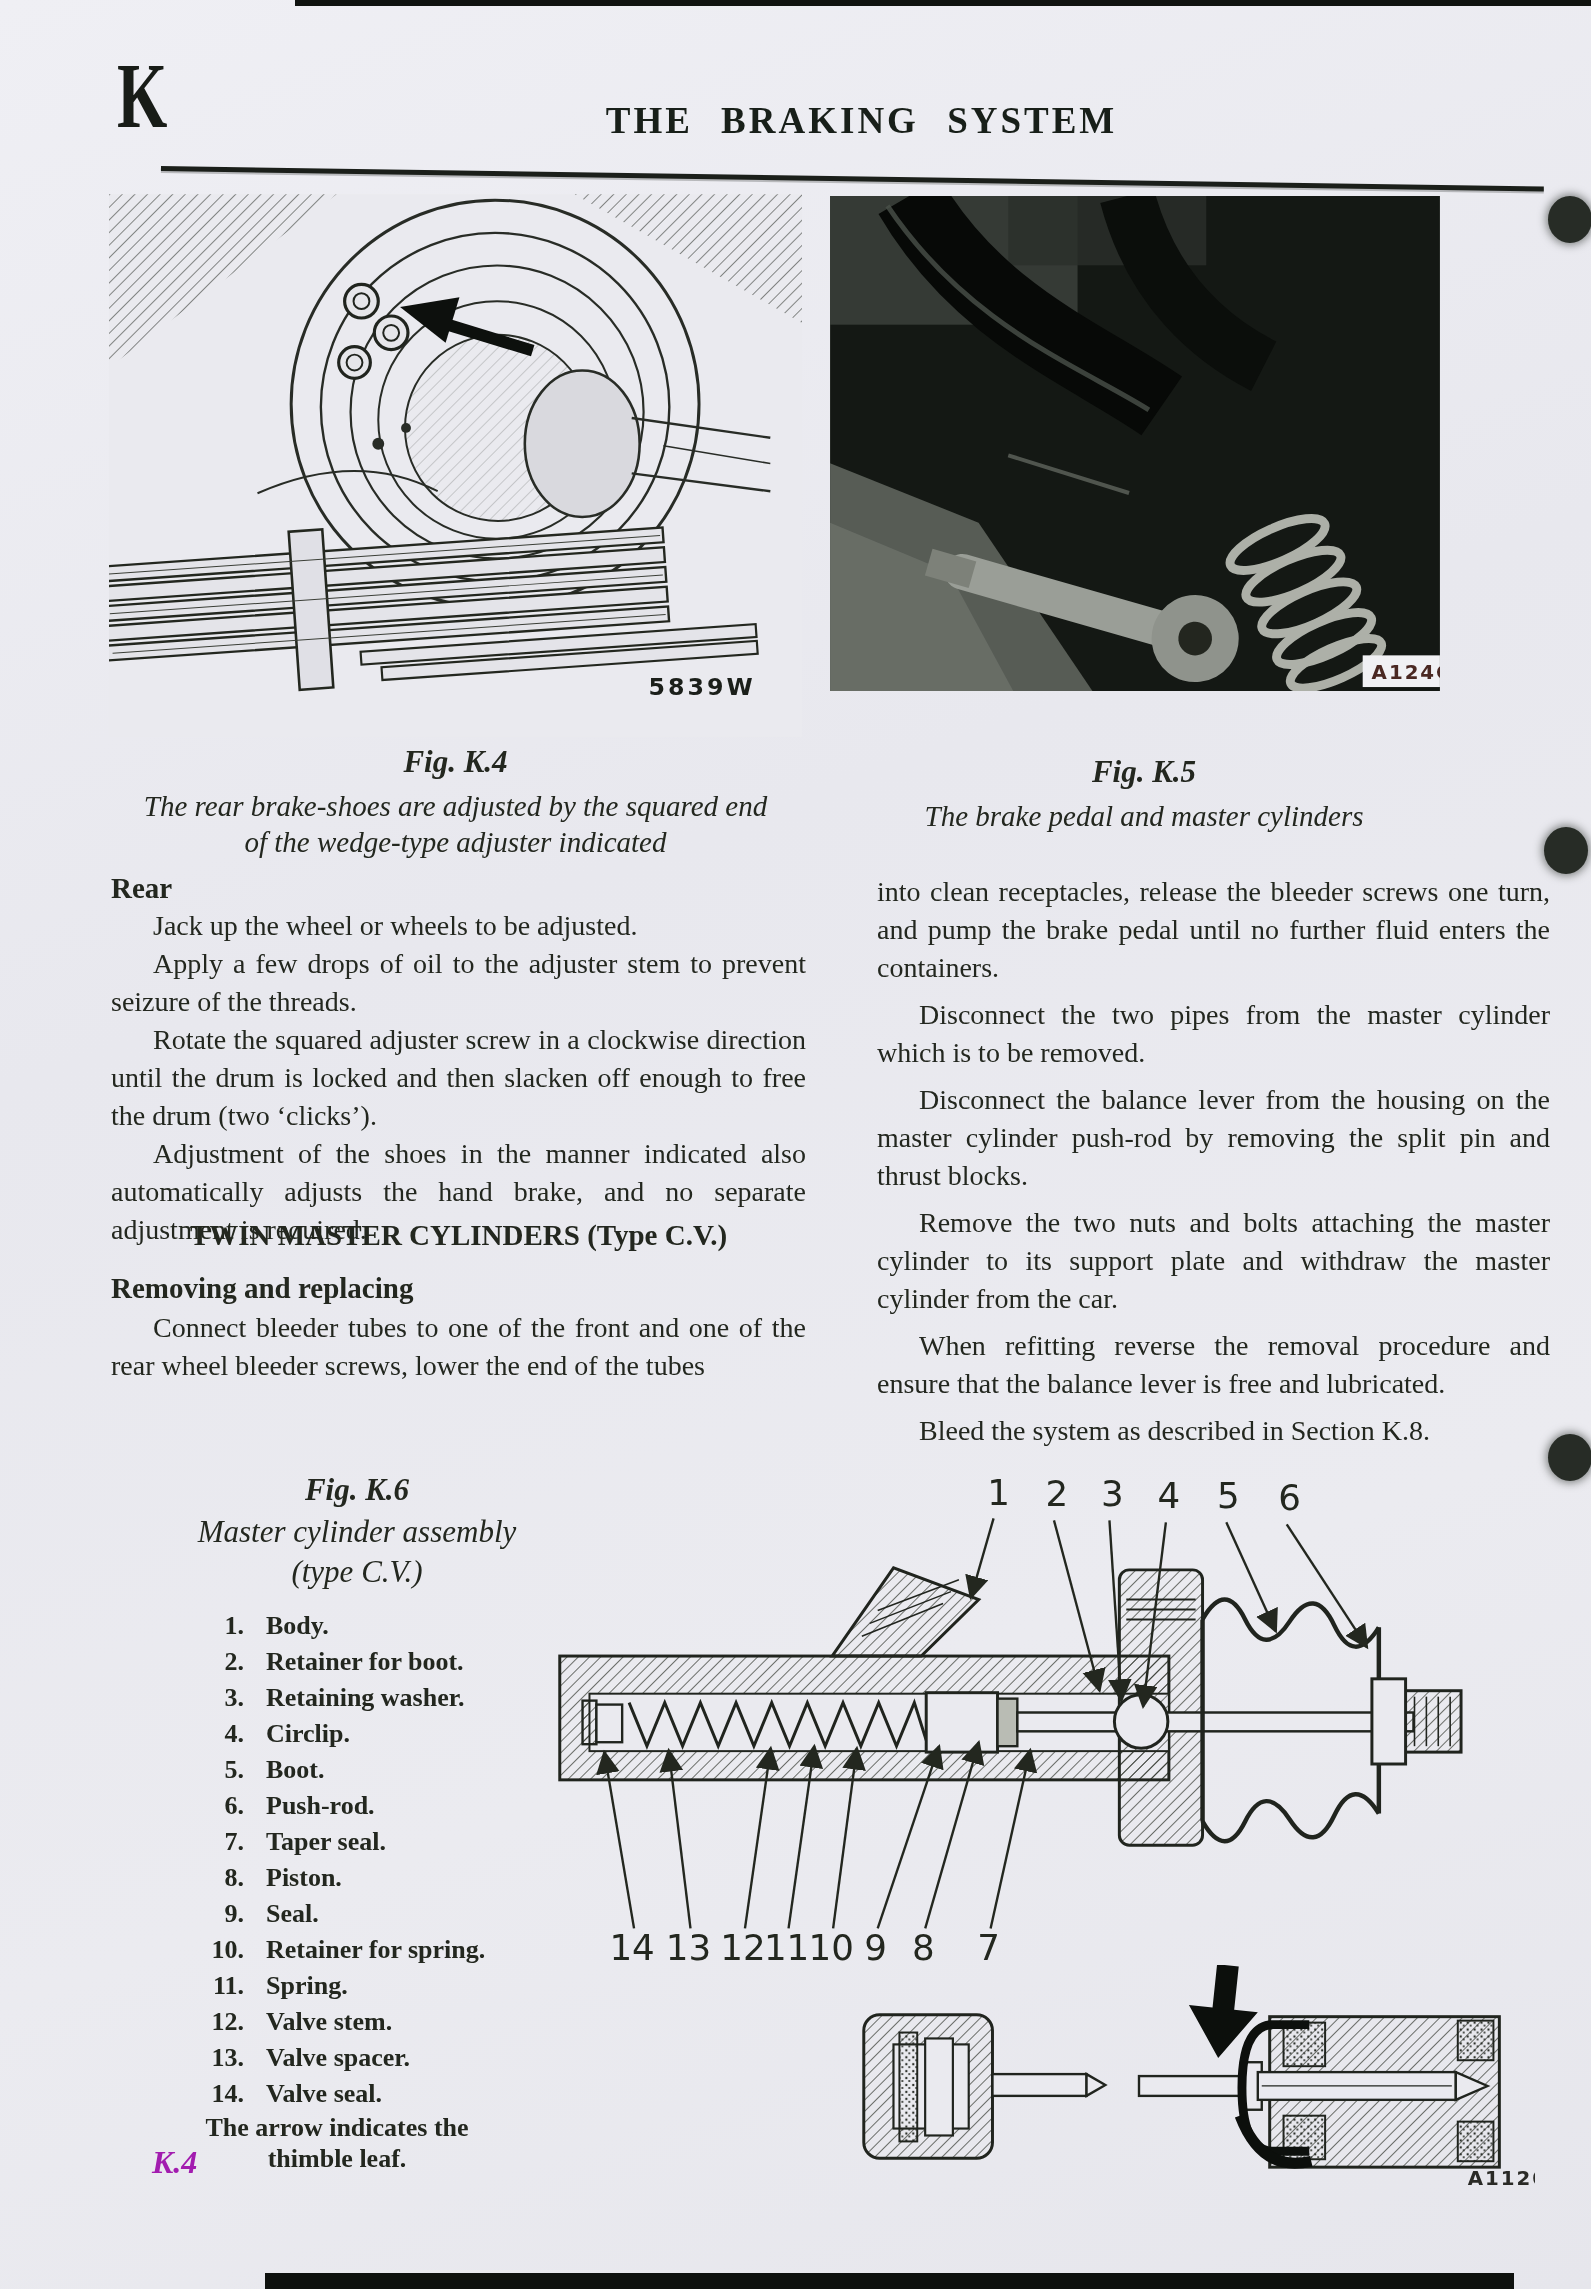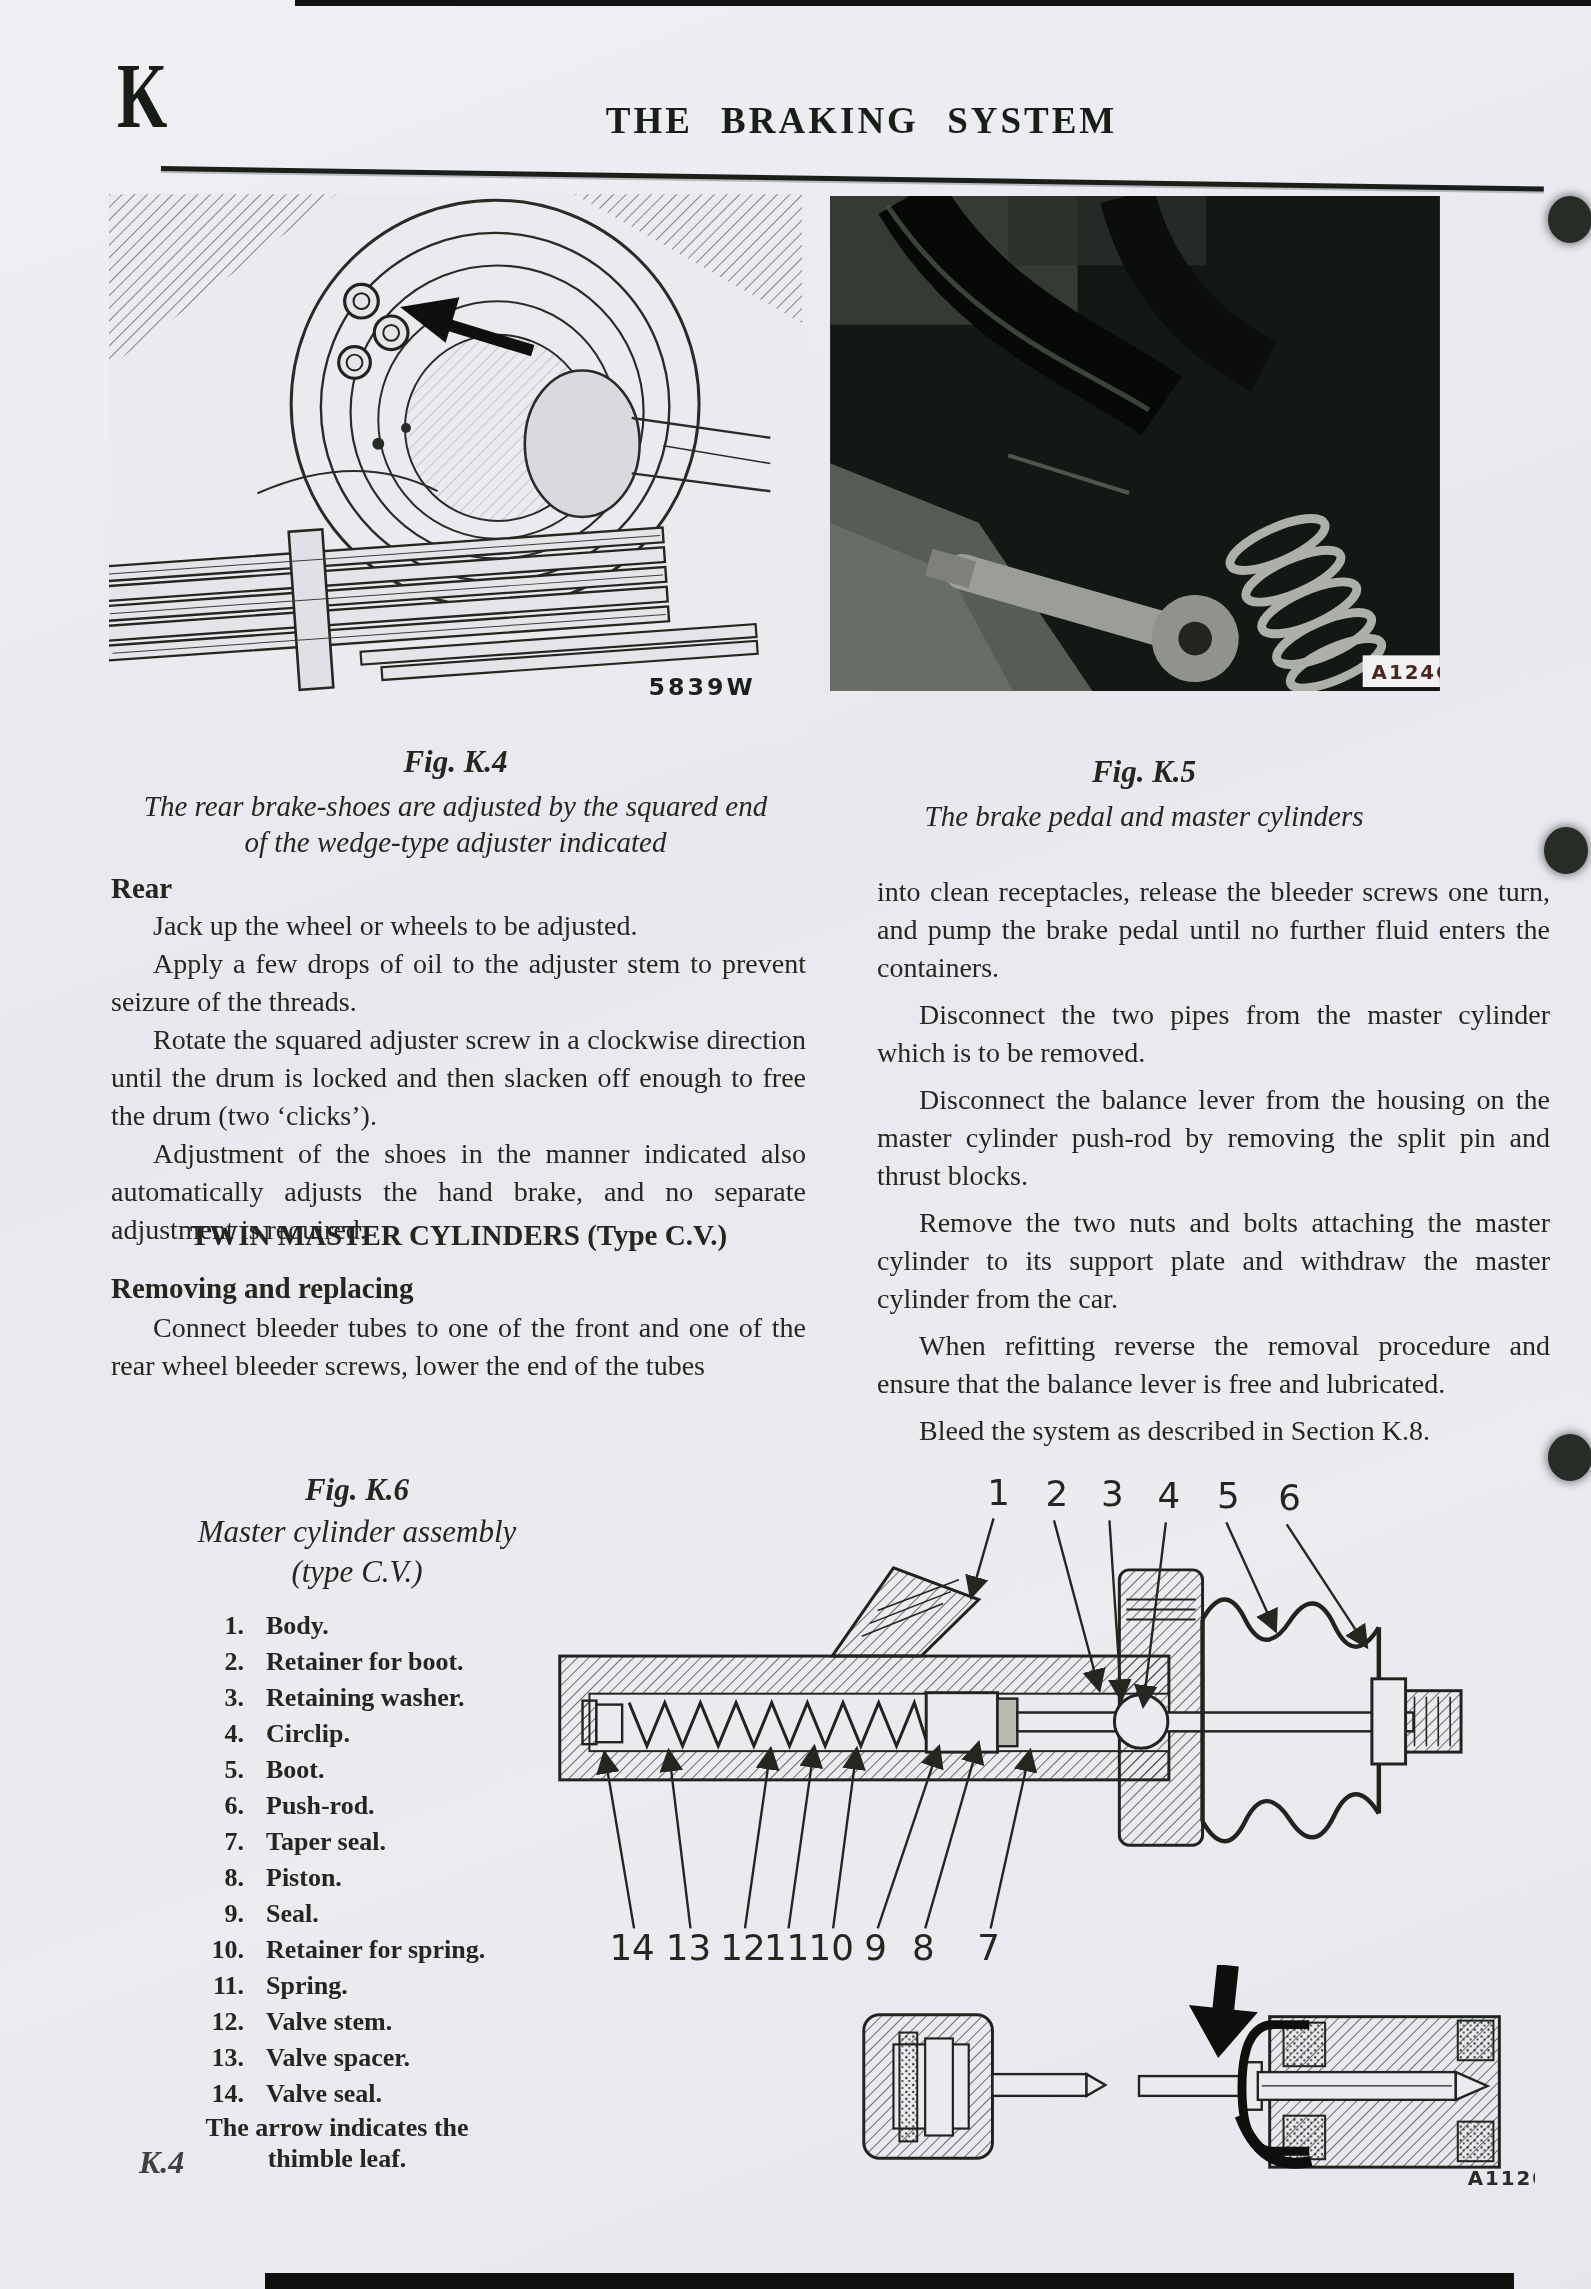--- a/index.html
+++ b/index.html
@@ -51,21 +51,21 @@
   .k6cap { font-style:italic; font-size:31px; line-height:40px; }
   .parts { margin-top:16px; }
   .pl-row { display:flex; line-height:36px; }
   .pl-num { width:95px; text-align:right; font-weight:bold; font-size:26px; }
   .pl-name { margin-left:22px; font-weight:bold; font-size:26px; }
   .k6note { margin-top:0; text-align:center; font-weight:bold; font-size:26px; line-height:31px; width:376px; }
 
   .fig6 { left:535px; top:1453px; width:931px; height:520px; }
   .fig6b { left:842px; top:1965px; width:693px; height:238px; }
 
-  .page-num { left:139px; top:2144px; font-size:32px; font-weight:bold; font-style:italic; color:#404040; }
+  .page-num { left:152px; top:2144px; font-size:32px; font-weight:bold; font-style:italic; color:#a21caf; }
   .bottom-bar { left:265px; top:2273px; width:1249px; height:17px; background:#0e110e; }
 
   .hole { width:44px; height:47px; border-radius:50%; background:#272c26; box-shadow:0 0 8px 2px rgba(39,44,38,.55); }
   .hole1 { left:1548px; top:196px; }
   .hole2 { left:1544px; top:827px; }
   .hole3 { left:1548px; top:1434px; }
 
   svg text { font-family:"DejaVu Sans", sans-serif; }
 </style>
 </head>

